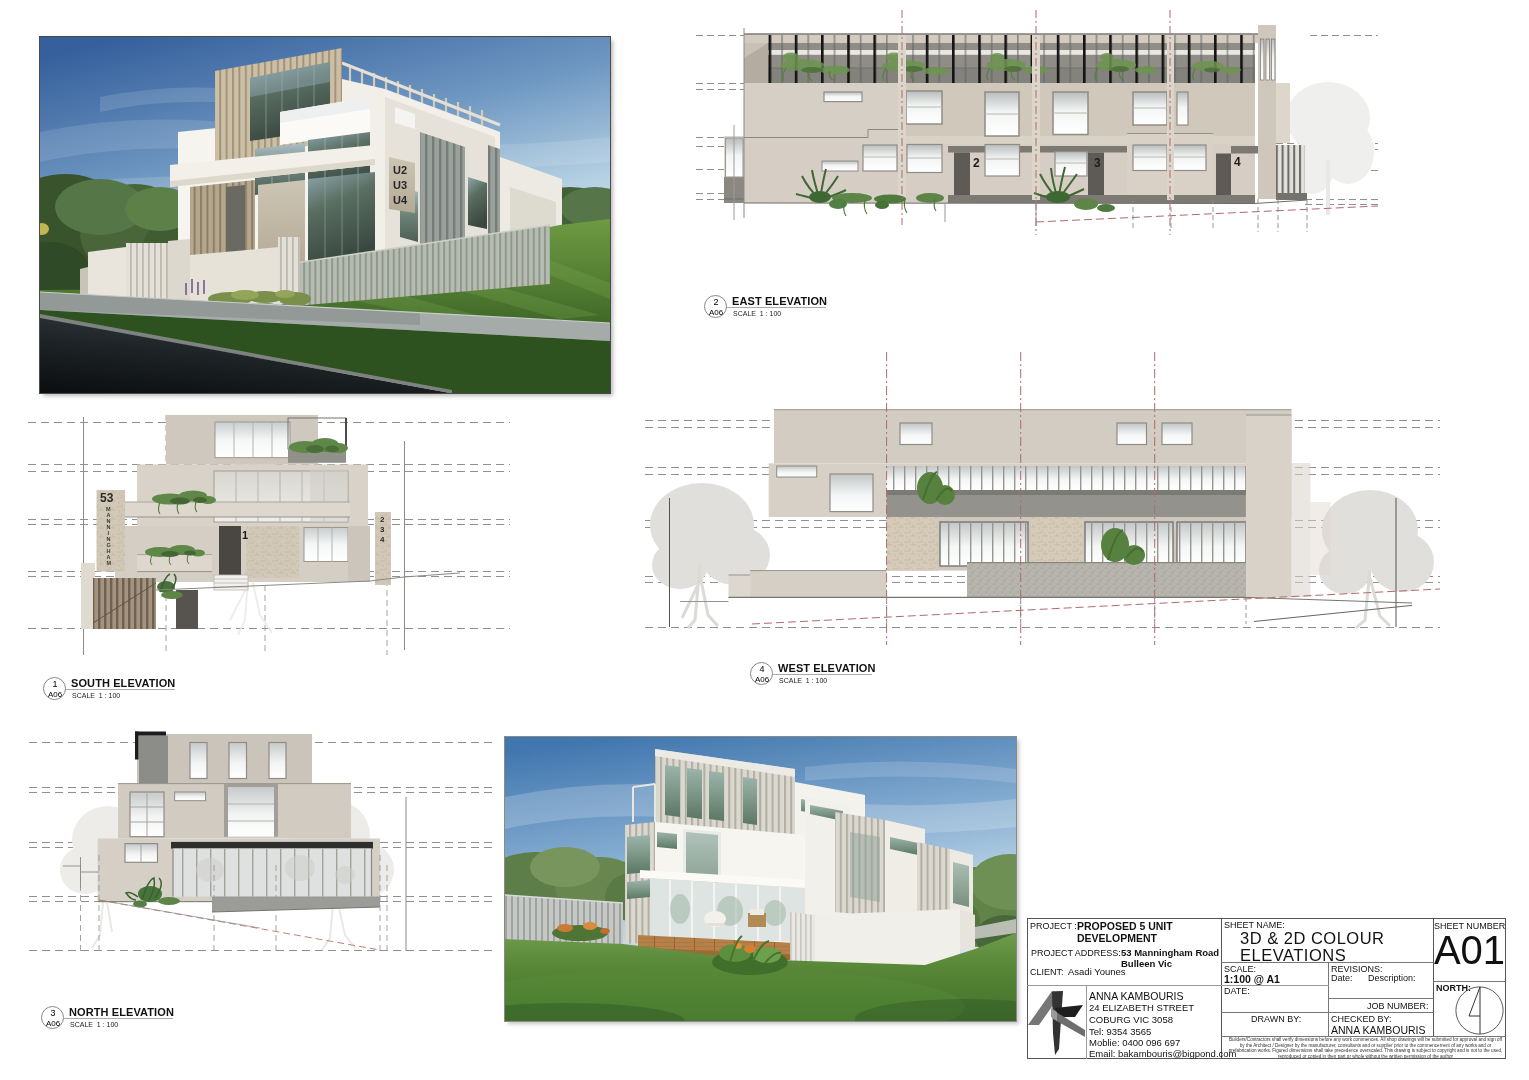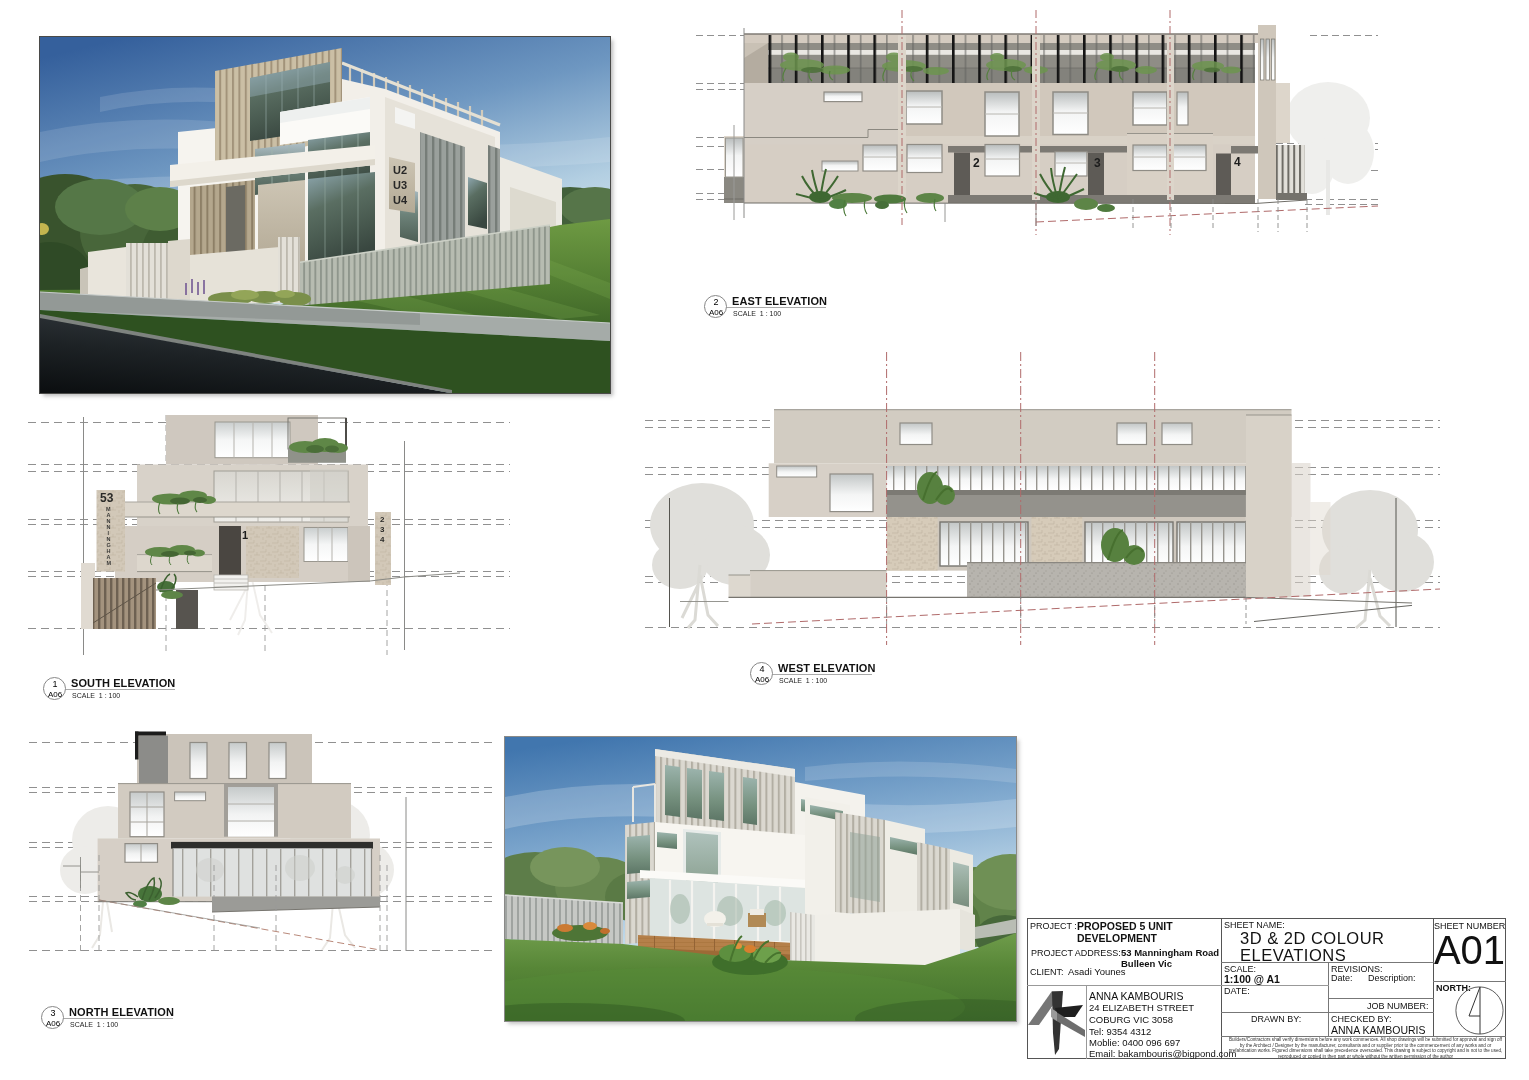--- a/index.html
+++ b/index.html
@@ -1036,21 +1036,21 @@
     <polygon points="0,36 24,2 35,2 11,36" fill="#767676"></polygon>
     <polygon points="24,3 35,2 31,60 27,66 25,44" fill="#333333"></polygon>
     <polygon points="27,19 55,16 47,28 29,28" fill="#1f1f1f"></polygon>
     <polygon points="25,21 57,41 57,48 25,30" fill="#6e6e6e"></polygon>
     <polygon points="23,19 29,23 29,32 23,28" fill="#9a9a9a"></polygon>
   </svg>
 
   <div class="abs" style="left:62px;top:72px;font-size:10.5px;">ANNA KAMBOURIS</div>
   <div class="abs" style="left:62px;top:84px;font-size:9.5px;">24 ELIZABETH STREET</div>
   <div class="abs" style="left:62px;top:96px;font-size:9.5px;">COBURG VIC 3058</div>
-  <div class="abs" style="left:62px;top:108px;font-size:9.5px;">Tel: 9354 4312</div>
+  <div class="abs" style="left:62px;top:108px;font-size:9.5px;">Tel: 9354 3565</div>
   <div class="abs" style="left:62px;top:119px;font-size:9.5px;">Moblie: 0400 096 697</div>
   <div class="abs" style="left:62px;top:130px;font-size:9.5px;">Email: bakambouris@bigpond.com</div>
 
   <div class="abs" style="left:197px;top:2px;font-size:9px;">SHEET NAME:</div>
   <div class="abs" style="left:213px;top:11px;font-size:16.5px;letter-spacing:0.5px;">3D &amp; 2D COLOUR</div>
   <div class="abs" style="left:213px;top:28px;font-size:16.5px;letter-spacing:0.5px;">ELEVATIONS</div>
   <div class="abs" style="left:197px;top:46px;font-size:9px;">SCALE:</div>
   <div class="abs" style="left:197px;top:55px;font-size:10.5px;font-weight:bold;">1:100 @ A1</div>
   <div class="abs" style="left:197px;top:68px;font-size:9px;">DATE:</div>
   <div class="abs" style="left:197px;top:96px;font-size:9px;margin-left:27px;">DRAWN BY:</div>

